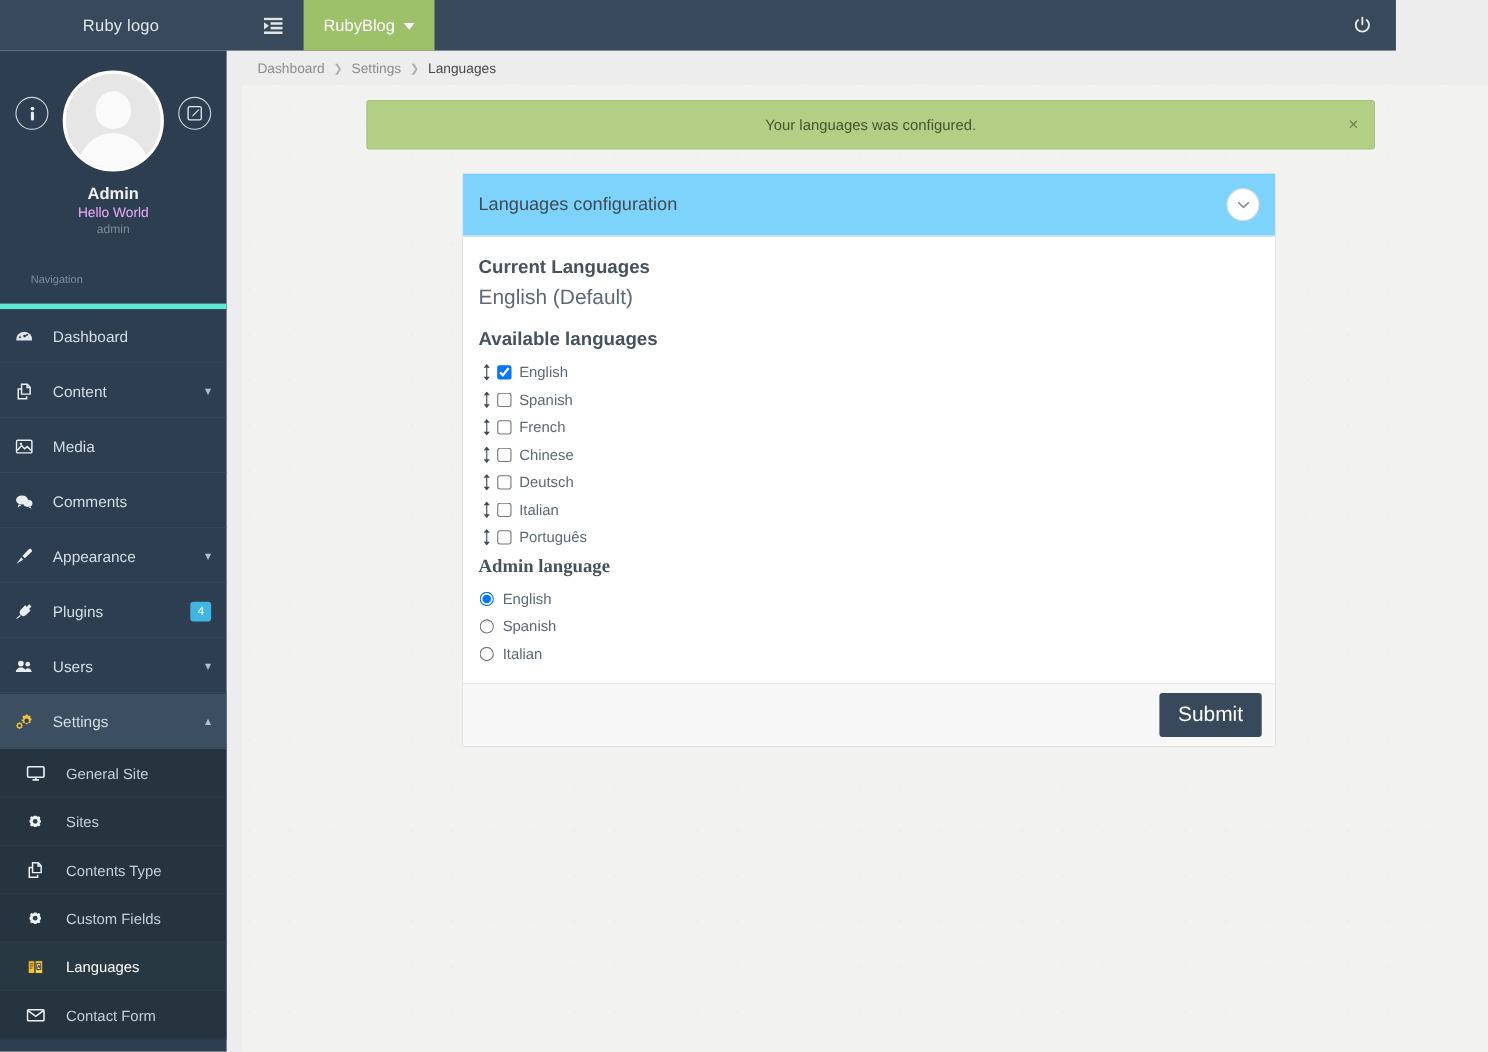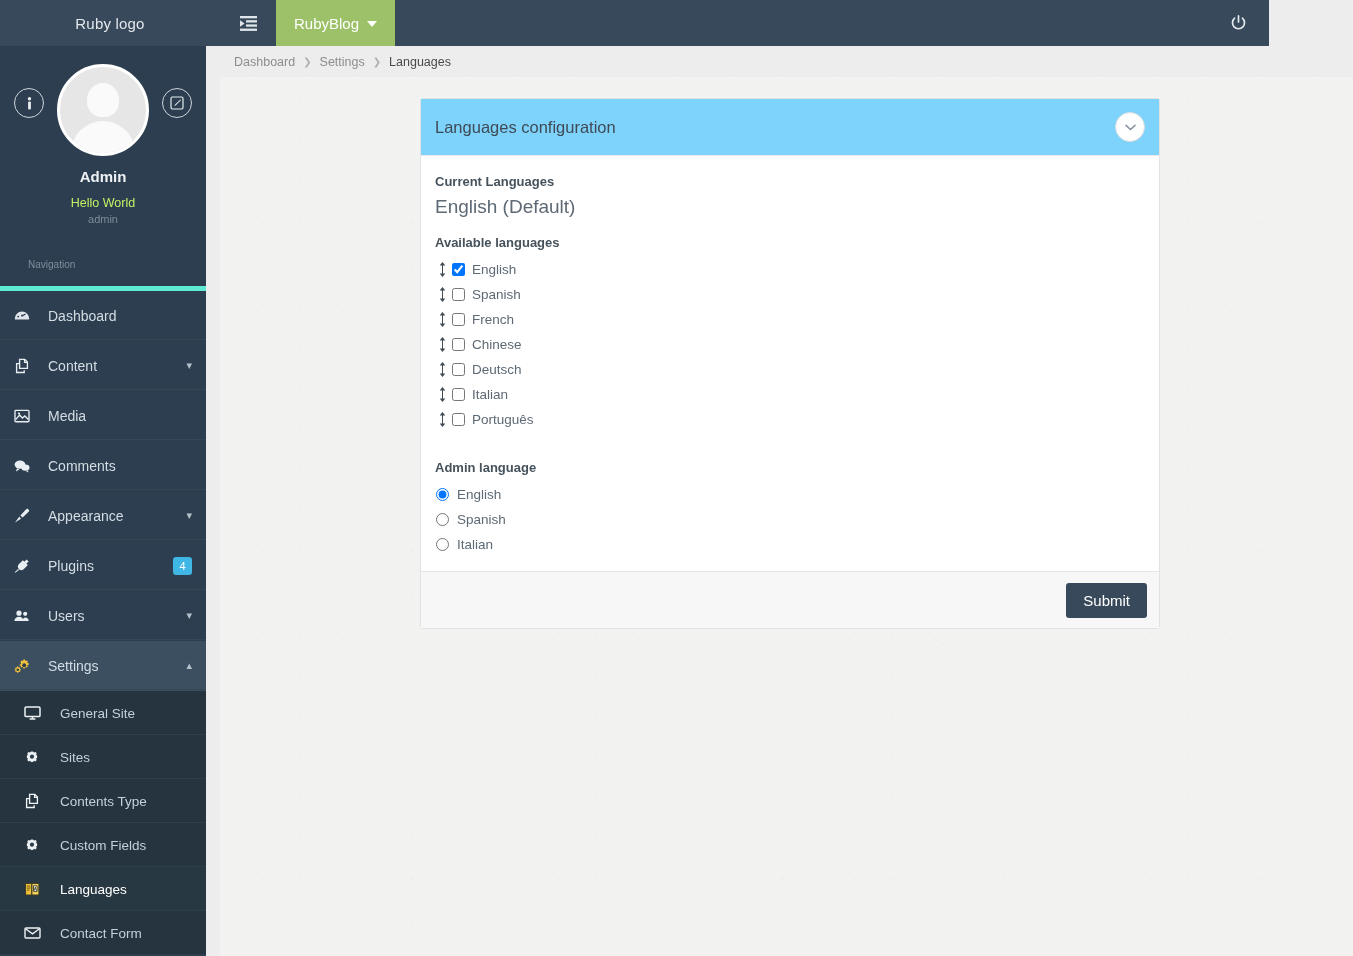--- a/index.html
+++ b/index.html
@@ -61,21 +61,21 @@
   }
   .side-circle-btn {
     position: absolute; top: 42px; width: 30px; height: 30px; border-radius: 50%;
     border: 1.5px solid #cfd6dc; color: #e7ecef; display: flex;
     align-items: center; justify-content: center; cursor: pointer;
     font-size: 13px;
   }
   #info-btn { left: 14px; }
   #edit-btn { right: 14px; }
   #profile-name { margin-top: 12px; color: #eef2f5; font-size: 15px; font-weight: bold; }
-  #profile-tagline { margin-top: 11px; color: #bef264; font-size: 12.5px; }
+  #profile-tagline { margin-top: 1px; color: #f0abfc; font-size: 12.5px; }
   #profile-role { margin-top: 3px; color: #7e8c98; font-size: 11px; }
 
   #nav-heading {
     color: #7d8f9e; font-size: 10px; padding: 18px 0 16px 28px;
     border-bottom: 5px solid #5eead4;
   }
 
   .nav-item {
     display: flex; align-items: center; height: 50px; padding: 0 14px;
     color: #d4dde4; font-size: 14px; cursor: pointer;
@@ -141,47 +141,47 @@
   }
   #panel-title { flex: 1; font-size: 16.5px; color: #3f4a54; }
   #panel-collapse {
     width: 30px; height: 30px; border-radius: 50%; border: 1px solid #dcdcdc;
     color: #8b95a0; display: flex; align-items: center; justify-content: center;
     font-size: 11px; cursor: pointer; background: #fff;
   }
   #panel-body { padding: 18px 14px 14px 14px; }
 
   .section-label {
-    font-size: 13px; font-weight: bold; color: #46525c; margin-bottom: 7px;
+    font-size: 17px; font-weight: bold; color: #46525c; margin-bottom: 7px;
   }
   #current-language { font-size: 19px; color: #5d6974; margin-bottom: 17px; }
 
   .lang-row {
     display: flex; align-items: center; height: 25px; font-size: 13.5px; color: #5d6974;
   }
   .drag-handle {
     width: 14px; display: flex; align-items: center; justify-content: center;
     color: #3f4a54; cursor: move; font-size: 13px;
   }
   .lang-row input[type="checkbox"] { margin: 0 6px 0 3px; cursor: pointer; }
   .lang-row .lang-name { padding-left: 1px; }
 
-  #admin-language-label { margin-top: 28px; }
+  #admin-language-label { margin-top: 4px; font-family: Liberation Serif, serif; }
   .radio-row {
     display: flex; align-items: center; height: 25px; font-size: 13.5px; color: #5d6974;
   }
   .radio-row input[type="radio"] { margin: 0 8px 0 1px; cursor: pointer; }
 
   #panel-foot {
     border-top: 1px solid #e6e6e6; background: #f7f7f7; height: 57px;
     display: flex; align-items: center; justify-content: flex-end; padding: 0 12px;
   }
   #submit-btn {
     background: #37495a; color: #ffffff; border: none; border-radius: 3px;
-    padding: 9px 17px; font-size: 15px; cursor: pointer;
+    padding: 9px 17px; font-size: 19px; cursor: pointer;
     font-family: "Liberation Sans", sans-serif;
   }
 
   svg { display: block; }
 </style>
 </head>
 <body>
 
 <div id="topbar">
   <div id="brand">Ruby logo</div>
@@ -399,20 +399,24 @@
 <div id="main">
 
   <div id="breadcrumb">
       <span class="crumb">Dashboard</span>
       <span class="sep">❯</span>
       <span class="crumb">Settings</span>
       <span class="sep">❯</span>
       <span class="crumb current">Languages</span>
     </div>
 
+  <div id="alert">
+    <span>Your languages was configured.</span>
+    <span id="alert-close">×</span>
+  </div>
 
   <div id="panel">
     <div id="panel-head">
       <div id="panel-title">Languages configuration</div>
       <div id="panel-collapse">
         <svg width="11" height="7" viewBox="0 0 11 7" fill="none" stroke="currentColor" stroke-width="1.6">
           <path d="M1 1.3 L5.5 5.5 L10 1.3" stroke-linecap="round" stroke-linejoin="round"></path>
         </svg>
       </div>
     </div>

